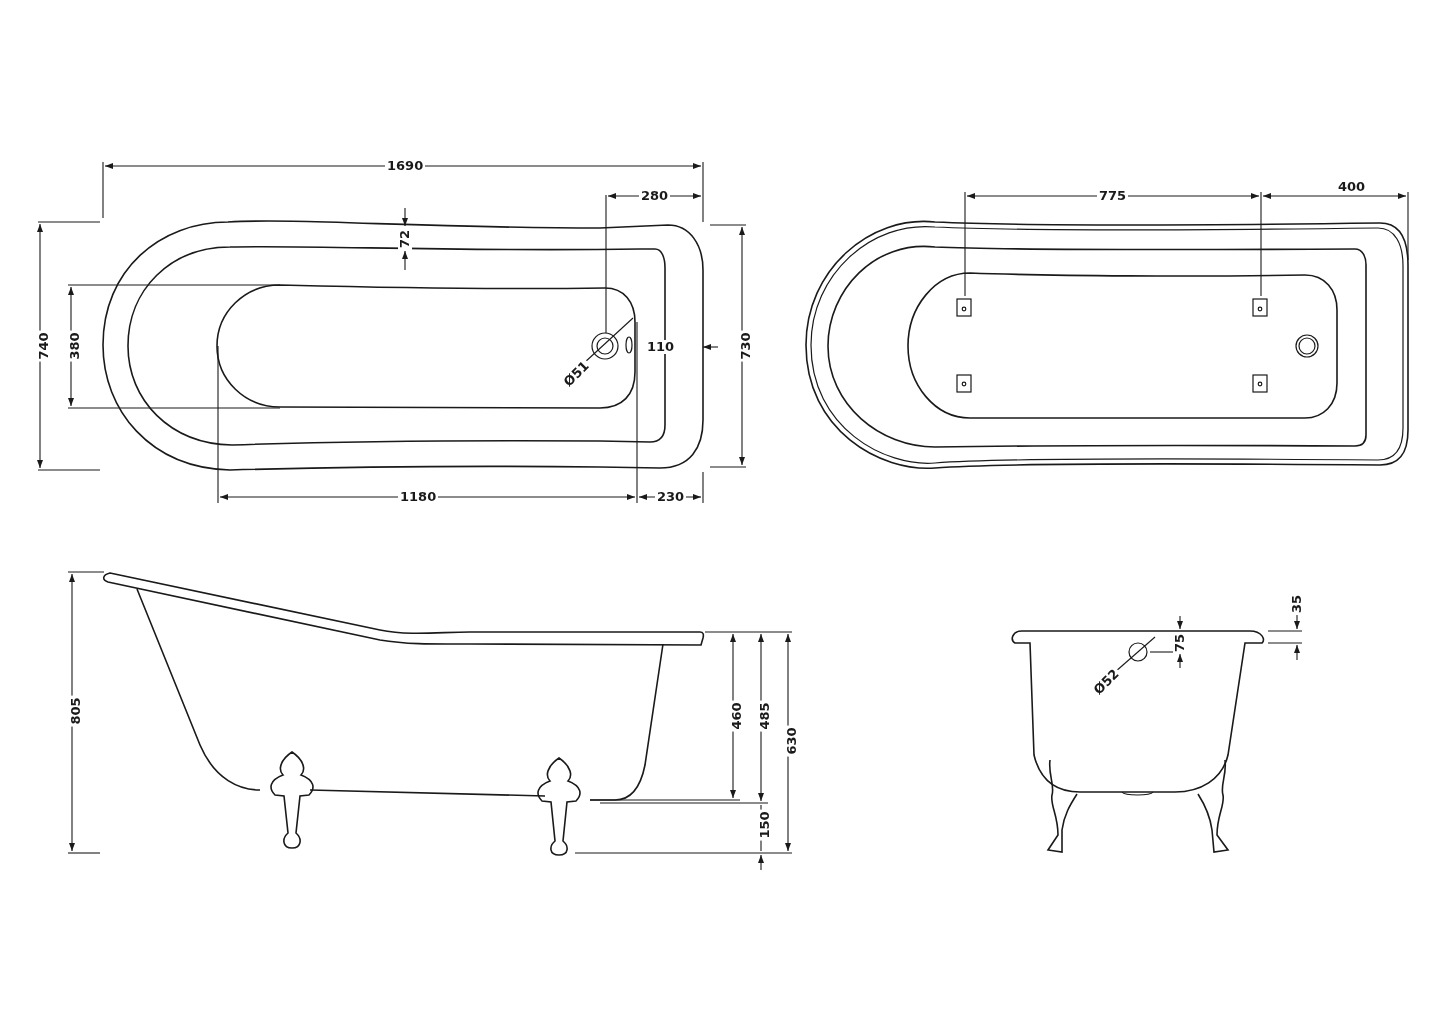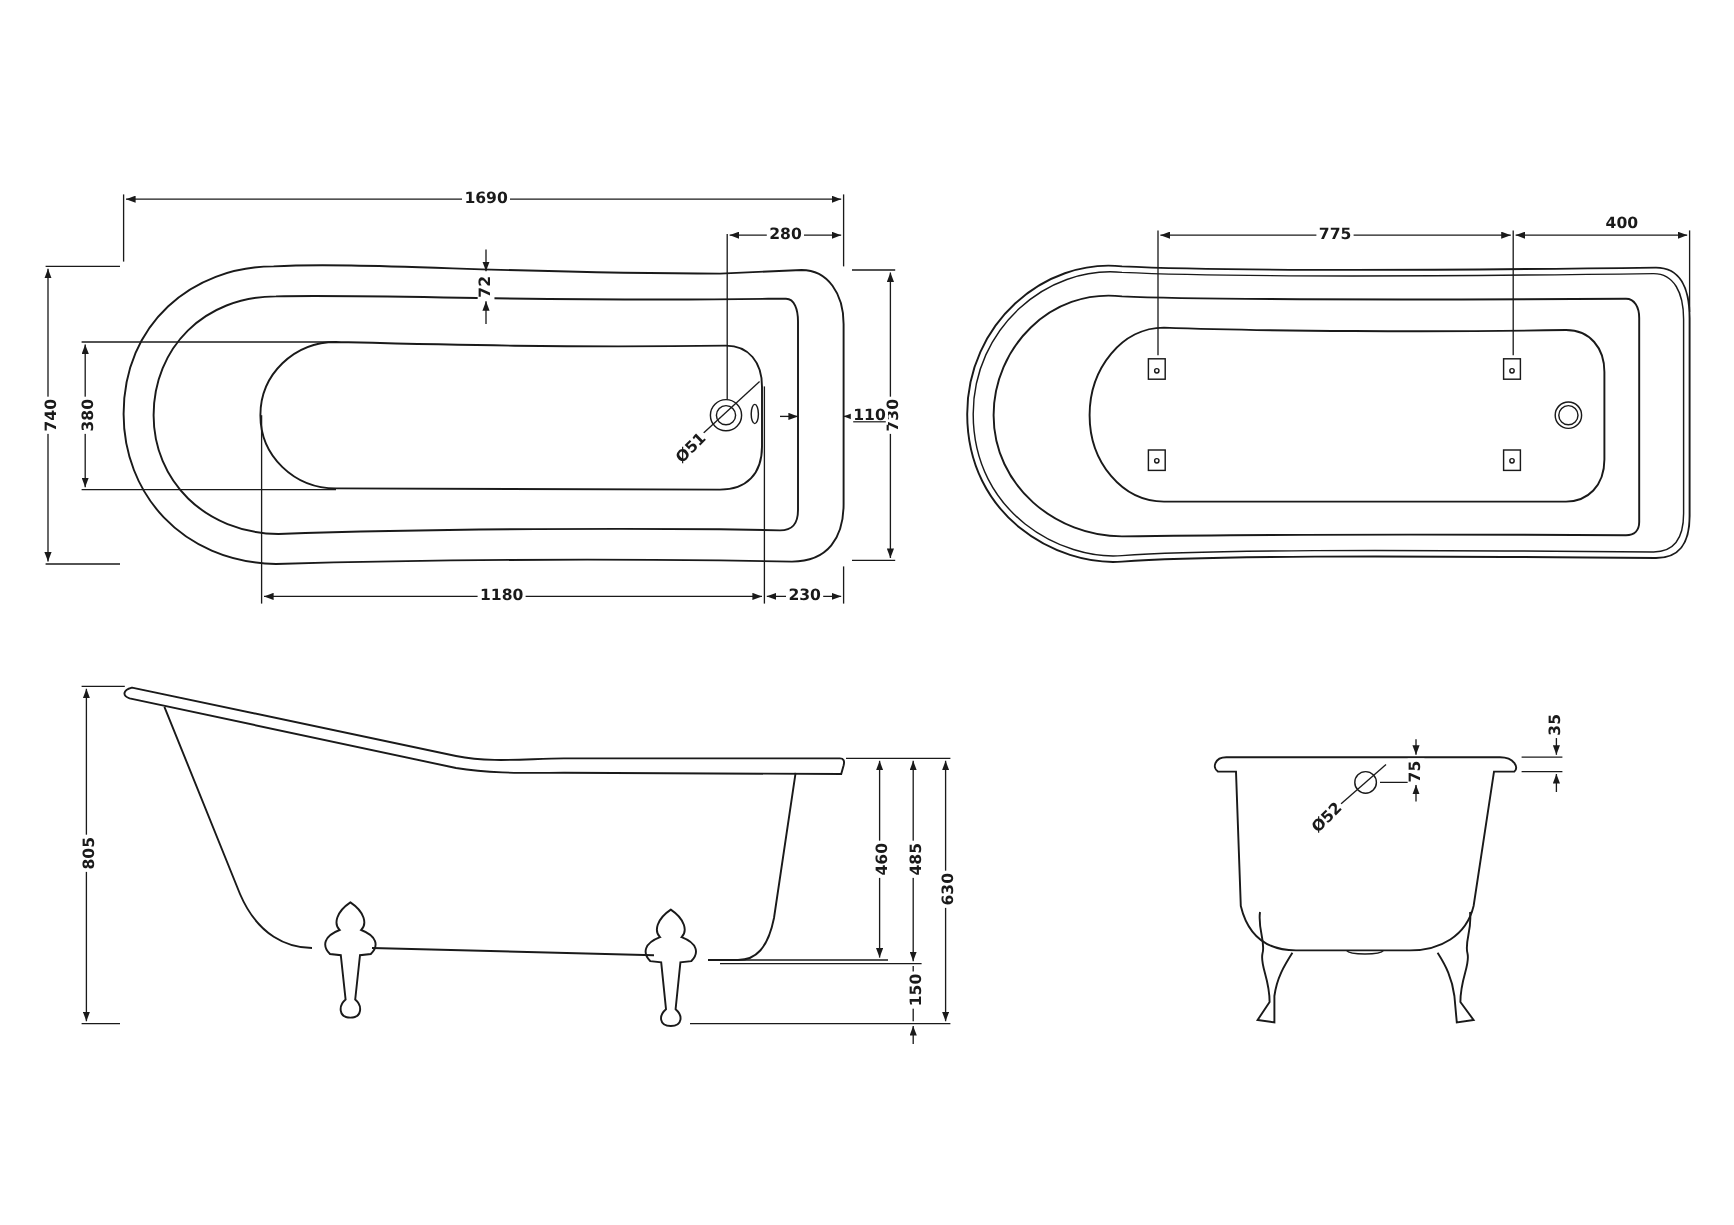--- a/index.html
+++ b/index.html
@@ -135,21 +135,21 @@
     <line class="dim" x1="1297" y1="660" x2="1297" y2="645" marker-end="url(#ah)"></line>
   </g>
 </svg>
 
 <span class="lbl" style="left:385px;top:159px;">1690</span>
 <span class="lbl" style="left:639px;top:189px;">280</span>
 <span class="lbl rot" style="left:394px;top:232px;">72</span>
 <span class="lbl rot" style="left:28px;top:339px;">740</span>
 <span class="lbl rot" style="left:59px;top:339px;">380</span>
 <span class="lbl rot" style="left:730px;top:339px;">730</span>
-<span class="lbl" style="left:709px;top:340px;text-decoration:underline;">110</span>
+<span class="lbl" style="left:645px;top:340px;">110</span>
 <span class="lbl diag" style="left:560px;top:367px;">Ø51</span>
 <span class="lbl" style="left:398px;top:490px;">1180</span>
 <span class="lbl" style="left:655px;top:490px;">230</span>
 
 <span class="lbl" style="left:1097px;top:189px;">775</span>
 <span class="lbl" style="left:1318px;top:180px;margin-left:18px;">400</span>
 
 <span class="lbl rot" style="left:60px;top:704px;">805</span>
 <span class="lbl rot" style="left:721px;top:709px;">460</span>
 <span class="lbl rot" style="left:749px;top:709px;">485</span>

